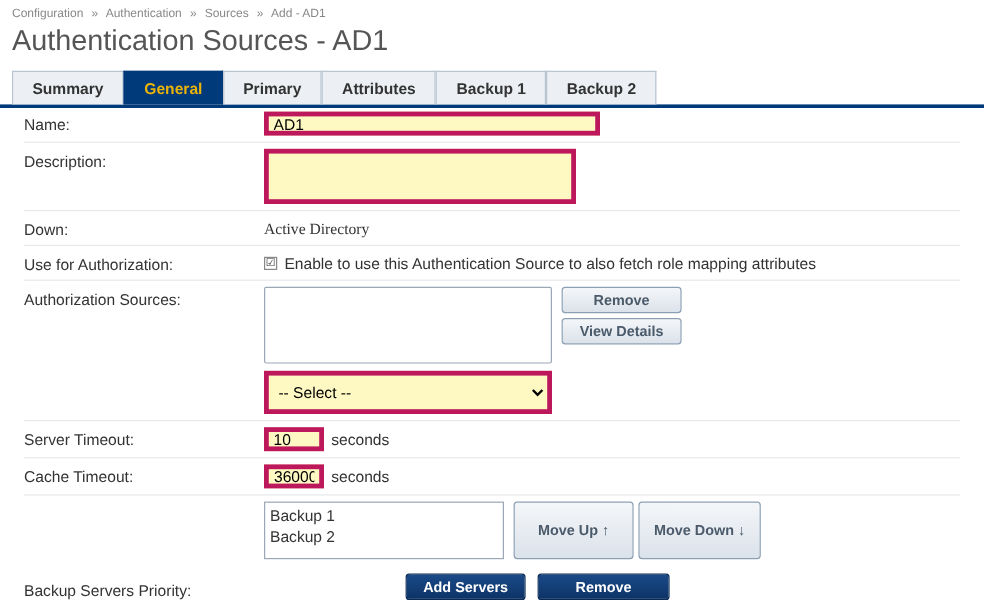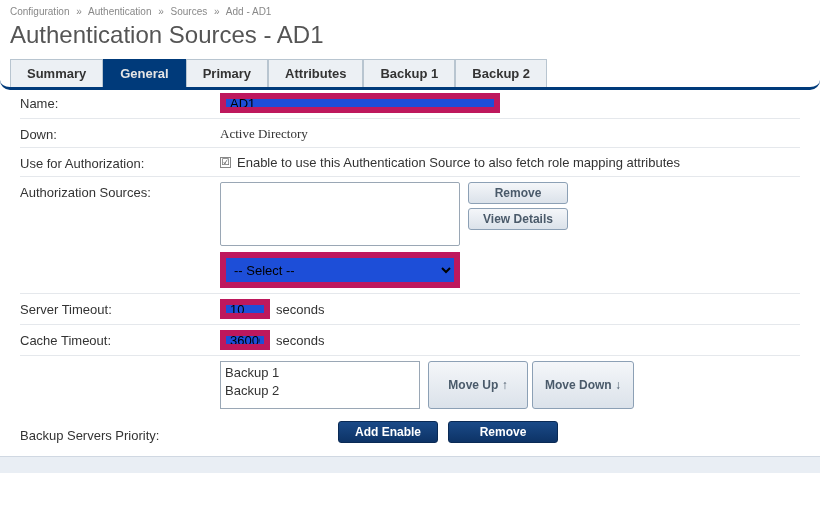--- a/index.html
+++ b/index.html
@@ -20,60 +20,59 @@
 .page-title {
   padding: 2px 10px 10px 10px;
   font-size: 24px;
   color: #555;
   font-weight: 400;
 }
 .tabs {
   display: flex;
   padding: 0 10px;
   border-bottom: 3px solid #003a7a;
-  border-radius: 10px;
 }
 .tab {
   padding: 6px 16px;
   border: 1px solid #b8c5d0;
   border-bottom: none;
   background: #ecf0f4;
   color: #333;
   font-weight: bold;
   font-size: 13px;
   margin-right: 0px;
   cursor: pointer;
 }
 .tab.active {
   background: #003a7a;
-  color: #e5e5e5;
+  color: #eab308;
   border-color: #003a7a;
 }
 .form {
   padding: 0 20px;
 }
 .row {
   display: flex;
   align-items: flex-start;
   border-bottom: 1px solid #e5e8ec;
   padding: 5px 0;
 }
 .row.first { padding-top: 3px; }
 .label {
   flex: 0 0 200px;
   padding-top: 3px;
   color: #333;
 }
 .field { flex: 1 1 auto; display: flex; flex-wrap: wrap; align-items: flex-start; gap: 6px; }
 input[type=text], textarea, select {
-  border: 6px solid #be185d;
+  border: 4px solid #be185d;
   padding: 2px 4px;
   font-family: inherit;
   font-size: 13px;
-  background: #1d4ed8;
+  background: #fef9c3;
 }
 input[type=text] { height: 20px; }
 .name-input { width: 280px; }
 .desc-input { width: 260px; height: 46px; resize: none; }
 .small-input { width: 50px; }
 .seconds { color: #333; align-self: center; }
 .type-value { padding-top: 2px; font-family: Liberation Serif, serif; }
 .checkbox-field { display: flex; align-items: center; gap: 6px; padding-top: 2px; }
 .checkbox-box {
   width: 11px; height: 11px; border: 1px solid #888; font-size: 9px; line-height: 9px; text-align: center;
@@ -144,20 +143,26 @@
 
 <div class="form">
 
   <div class="row first">
     <div class="label">Name:</div>
     <div class="field">
       <input type="text" class="name-input" value="AD1" style="">
     </div>
   </div>
 
+  <div class="row">
+    <div class="label">Description:</div>
+    <div class="field">
+      <textarea class="desc-input" style=""></textarea>
+    </div>
+  </div>
 
   <div class="row">
     <div class="label">Down:</div>
     <div class="field">
       <span class="type-value">Active Directory</span>
     </div>
   </div>
 
   <div class="row">
     <div class="label">Use for Authorization:</div>
@@ -206,21 +211,21 @@
         <div class="backup-list">
           <div>Backup 1</div>
           <div>Backup 2</div>
         </div>
         <div class="backup-side">
           <button class="btn"><span>Move Up ↑</span></button>
           <button class="btn"><span>Move Down ↓</span></button>
         </div>
       </div>
       <div class="backup-bottom">
-        <button class="btn dark">Add Enable</button>
+        <button class="btn dark">Add Servers</button>
         <button class="btn dark" style="min-width:110px;">Remove</button>
       </div>
     </div>
   </div>
 
 </div>
 
 <div class="footer">
   
   

